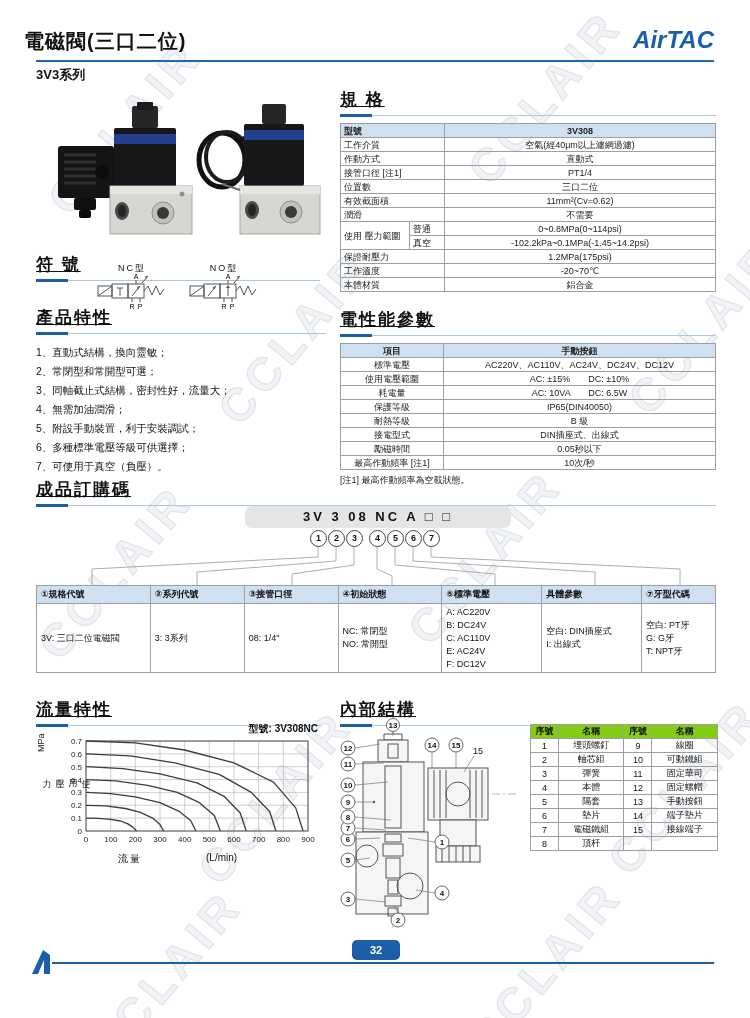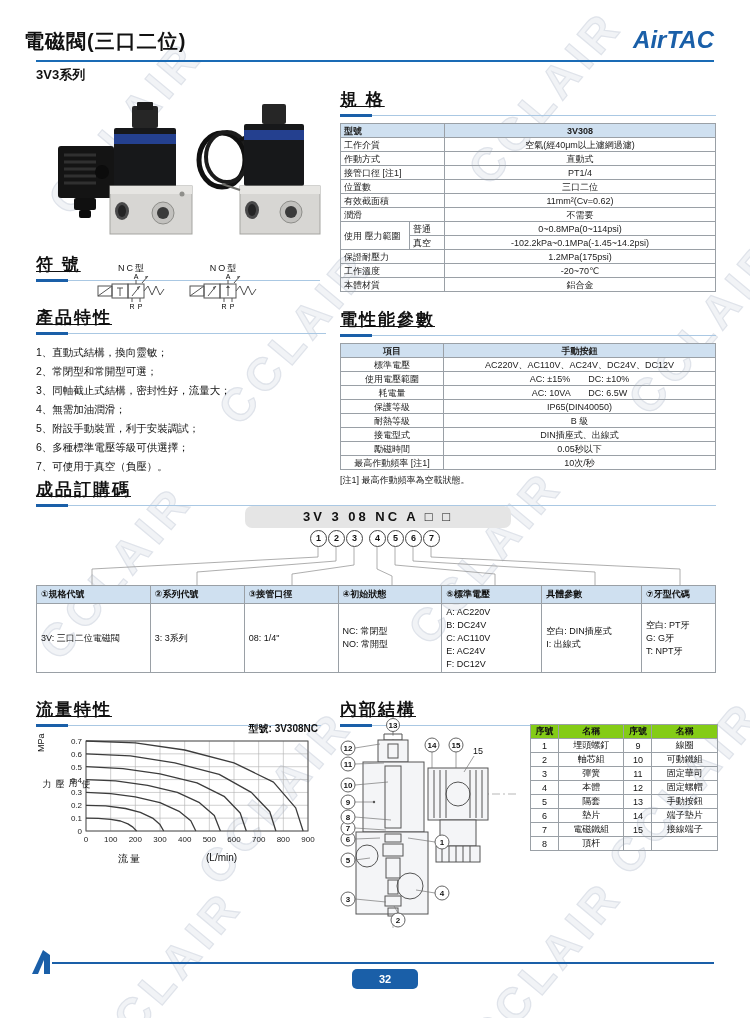--- a/index.html
+++ b/index.html
@@ -59,21 +59,21 @@
   .ln{stroke:#555;fill:none;stroke-width:1;} .fillp{fill:#f4f5f7;stroke:#555;stroke-width:1;}
   .callout{fill:#fff;stroke:#555;stroke-width:0.9;}
   .cnum{font-size:8px;fill:#111;text-anchor:middle;font-weight:bold;}
   .lead{stroke:#777;stroke-width:0.7;fill:none;}
   #parts-table{position:absolute;left:530px;top:724px;width:188px;border-collapse:collapse;font-size:9px;}
   #parts-table td{border:1px solid #9aa0a6;height:13px;text-align:center;padding:0 2px;}
   #parts-table tr.th td{background:#84cc16;font-weight:bold;}
   
   .foot-rule{position:absolute;left:52px;right:36px;top:962px;height:2px;background:#1a5fa8;}
   #foot-logo{position:absolute;left:30px;top:948px;}
-  .page-badge{position:absolute;left:352px;top:969px;width:66px;height:20px;background:#1a5fa8;border-radius:5px;
+  .page-badge{position:absolute;left:352px;top:940px;width:48px;height:20px;background:#1a5fa8;border-radius:5px;
               color:#fff;text-align:center;line-height:20px;font-size:11px;font-weight:bold;}
   
   #photos{position:absolute;left:26px;top:94px;}
   svg text{font-family:"Liberation Sans","DejaVu Sans",sans-serif;}
 </style>
 </head>
 <body>
 
 <div id="page">
 

